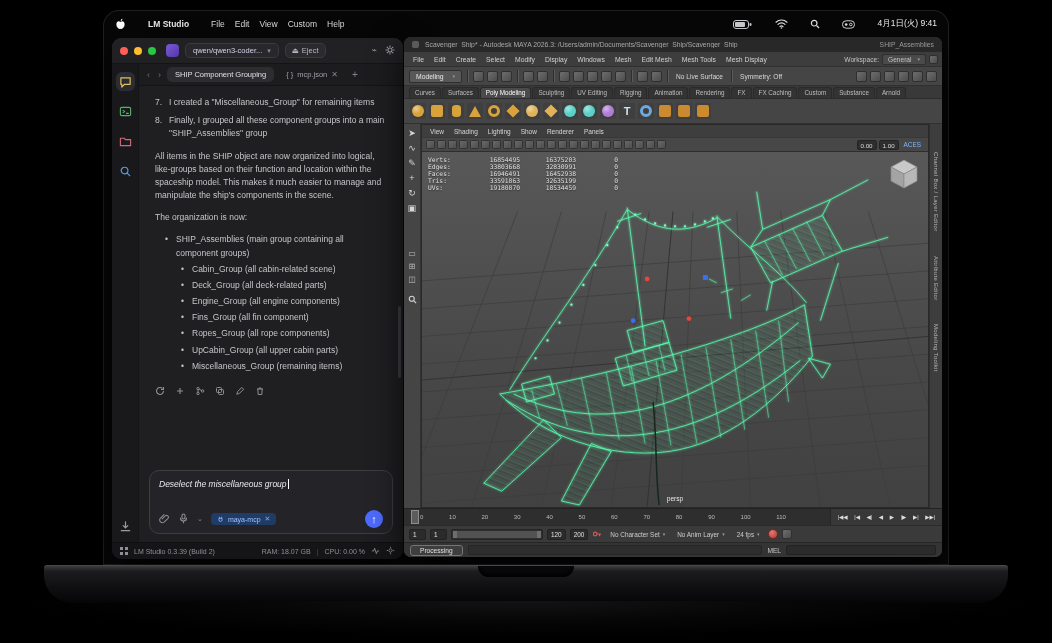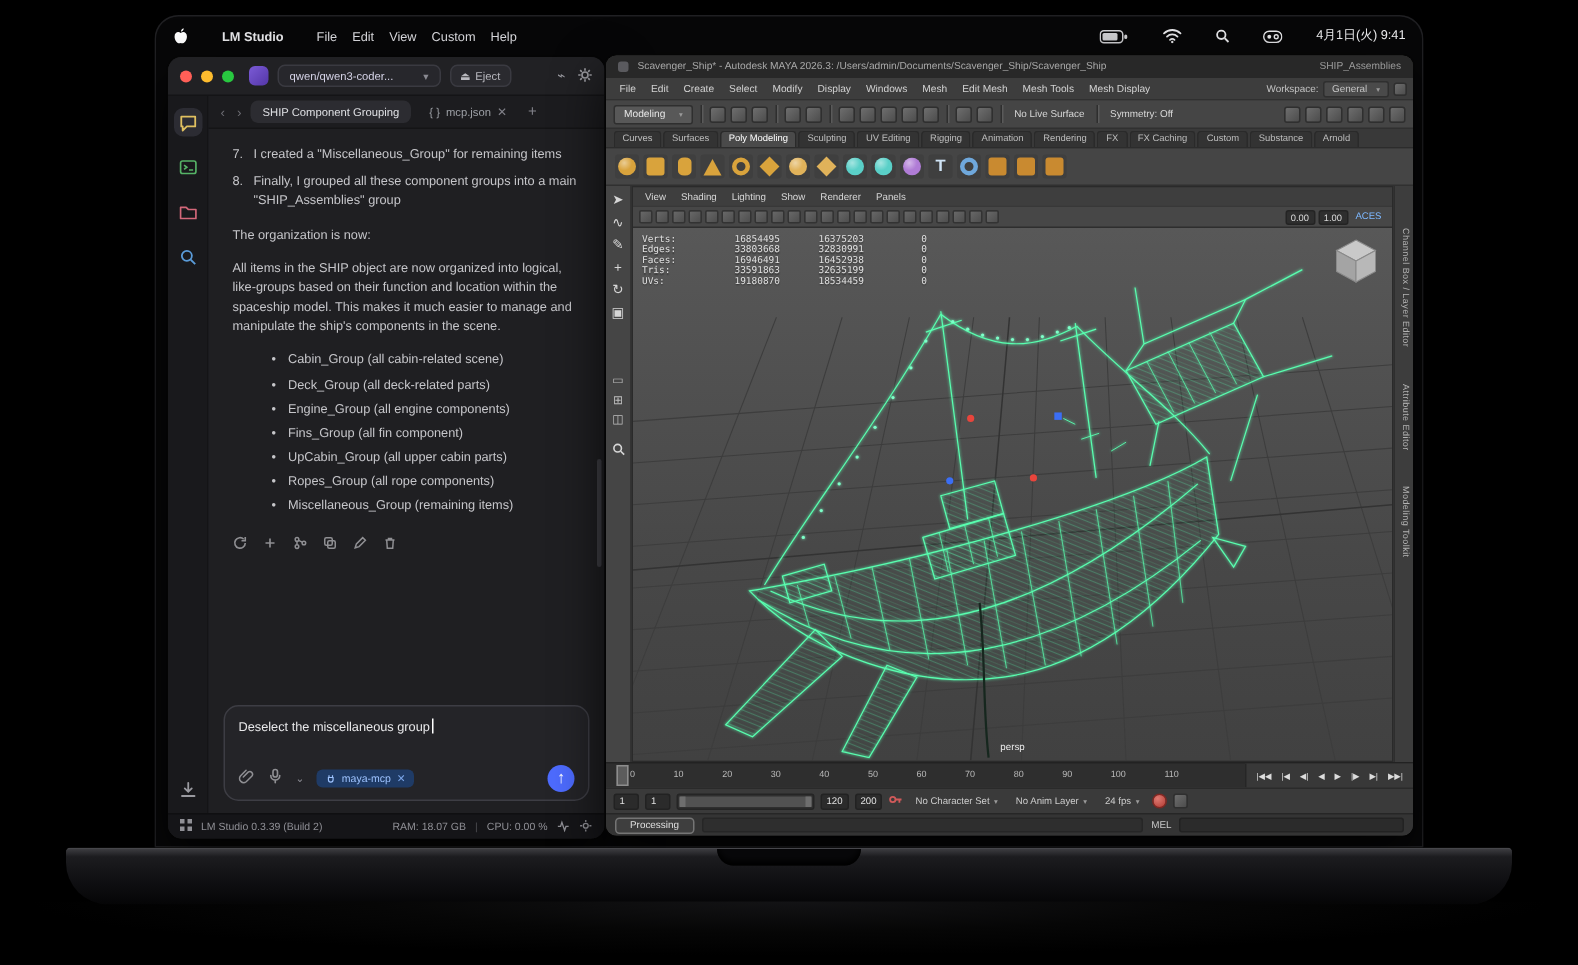--- a/index.html
+++ b/index.html
@@ -35,21 +35,21 @@
             box-shadow:0 14px 34px rgba(0,0,0,.75), 0 0 0 1px #070707; }
 
   
   .win-lm { left:9px; top:28px; width:291px; height:521px; background:#1d1d20; border-radius:9px; }
   .lm-titlebar { height:26px; background:#212124; display:flex; align-items:center;
                  padding:0 8px; gap:6px; border-bottom:1px solid #141416; flex:none; }
   .tl { width:8px; height:8px; border-radius:50%; }
   .tl-r{background:#ff5f57}.tl-y{background:#febc2e}.tl-g{background:#28c840}
   .model-badge { width:13px; height:13px; border-radius:4px; background:linear-gradient(135deg,#7b5bd6,#5436a8);
                  margin-left:4px; }
-  .model-chip { display:flex; align-items:center; gap:20px; background:#27272c; border:1px solid #3a3a41;
+  .model-chip { display:flex; align-items:center; gap:5px; background:#27272c; border:1px solid #3a3a41;
                 border-radius:5px; padding:2px 7px; font-size:7.5px; color:#d4d2e6; }
   .eject-btn { display:flex; align-items:center; gap:3px; background:#2a2a2f; border:1px solid #3a3a41;
                border-radius:5px; padding:2px 6px; font-size:7.5px; color:#b9b9bf; }
   .lm-title-icons { margin-left:auto; display:flex; gap:8px; color:#9a9aa0; font-size:9px; }
   .lm-body { flex:1; display:flex; min-height:0; }
   .lm-rail { width:27px; background:#19191c; border-right:1px solid #141416; display:flex;
              flex-direction:column; align-items:center; padding:8px 0 6px; gap:11px; flex:none; }
   .rail-ic { display:flex; align-items:center; justify-content:center; width:19px; height:19px; border-radius:6px; }
   .rail-ic.active { background:#2c2c33; }
   .rail-spacer { flex:1; }
@@ -71,21 +71,21 @@
   .bullet-item::before { content:"•"; width:11px; flex:none; }
   .bullet-top { margin-left:10px; margin-top:6px; }
   .subs { margin-left:26px; }
   .actions { display:flex; gap:10px; margin-top:13px; }
   .act-ic { display:flex; align-items:center; }
   .scroll-thumb { position:absolute; right:2px; top:58%; width:3px; height:72px;
                   background:#3e3e44; border-radius:2px; }
   .lm-composer { padding:4px 10px 8px; background:#1f1f22; flex:none; }
   .composer-box { border:1px solid #3d3d44; border-radius:10px; background:#242428;
                   height:64px; display:flex; flex-direction:column; padding:8px 9px 5px; }
-  .composer-text { flex:1; font-size:8.5px; color:#e8e8ea; }
+  .composer-text { flex:1; font-size:8.5px; color:#e8e8ea;font-style:italic; }
   .caret { display:inline-block; width:1px; height:10px; background:#fff; vertical-align:-2px; margin-left:1px; }
   .composer-tools { display:flex; align-items:center; gap:8px; }
   .chev-sm { color:#8a8a92; font-size:7px; }
   .chip { background:#1f3b66; color:#9ec3ff; border-radius:4px; padding:2px 6px;
           display:flex; gap:4px; align-items:center; font-size:7px; }
   .chip-x { color:#7aa5e8; }
   .send-btn { margin-left:auto; width:18px; height:18px; border-radius:50%; background:#4d6bfe;
               color:#fff; display:flex; align-items:center; justify-content:center; font-size:11px; }
   .lm-statusbar { height:17px; background:#151518; border-top:1px solid #0f0f11; display:flex;
                   align-items:center; gap:6px; padding:0 8px; font-size:7px; color:#8f8f95; flex:none; }
@@ -321,29 +321,32 @@
             <div id="chat-numbered">
                 <div class="chat-num-item">
                   <span class="num">7.</span>
                   <span>I created a "Miscellaneous_Group" for remaining items</span>
                 </div>
                 <div class="chat-num-item">
                   <span class="num">8.</span>
                   <span>Finally, I grouped all these component groups into a main "SHIP_Assemblies" group</span>
                 </div>
               </div>
+            <p class="chat-para">All items in the SHIP object are now organized into logical, like-groups based on their function and location within the spaceship model. This makes it much easier to manage and manipulate the ship's components in the scene.</p>
             <p class="chat-para">The organization is now:</p>
-            <p class="chat-para">All items in the SHIP object are now organized into logical, like-groups based on their function and location within the spaceship model. This makes it much easier to manage and manipulate the ship's components in the scene.</p>
+            <div class="bullet-item bullet-top">
+              <span>SHIP_Assemblies (main group containing all component groups)</span>
+            </div>
             <div class="subs" id="chat-subbullets">
                 <div class="bullet-item">Cabin_Group (all cabin-related scene)</div>
                 <div class="bullet-item">Deck_Group (all deck-related parts)</div>
                 <div class="bullet-item">Engine_Group (all engine components)</div>
                 <div class="bullet-item">Fins_Group (all fin component)</div>
+                <div class="bullet-item">Ropes_Group (all rope components)</div>
                 <div class="bullet-item">UpCabin_Group (all upper cabin parts)</div>
-                <div class="bullet-item">Ropes_Group (all rope components)</div>
                 <div class="bullet-item">Miscellaneous_Group (remaining items)</div>
               </div>
             <div class="actions">
               <span class="act-ic">
                   <svg width="10" height="10" viewBox="0 0 10 10" fill="none" stroke="#8f8f93" stroke-width="1.1">
                     <path d="M8.5 5a3.5 3.5 0 1 1-1-2.5"></path>
                     <path d="M8.5 1v2.5H6"></path>
                   </svg>
                 </span>
               <span class="act-ic">

